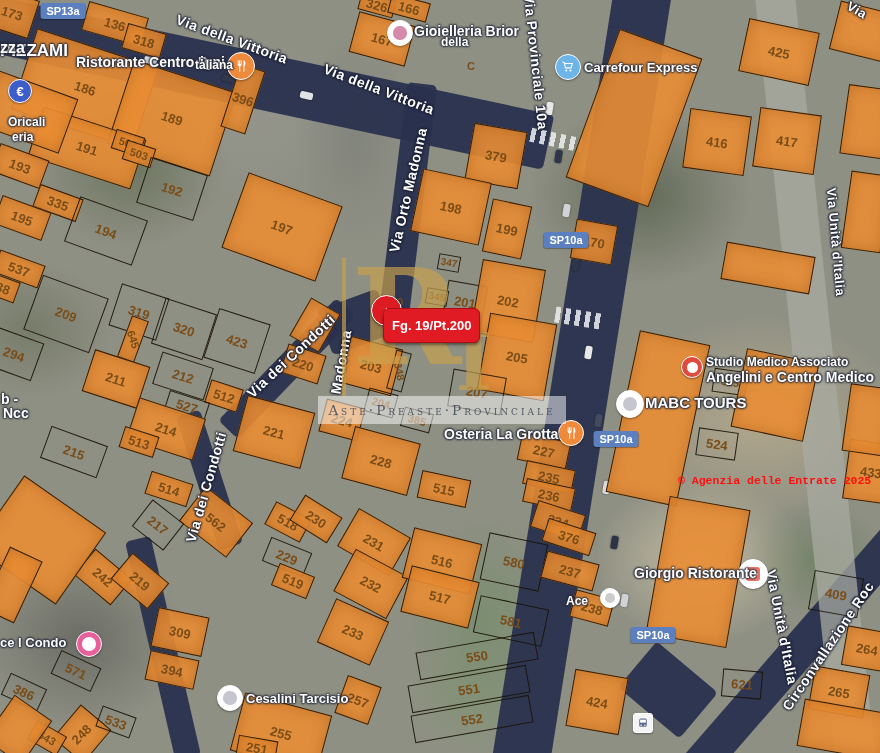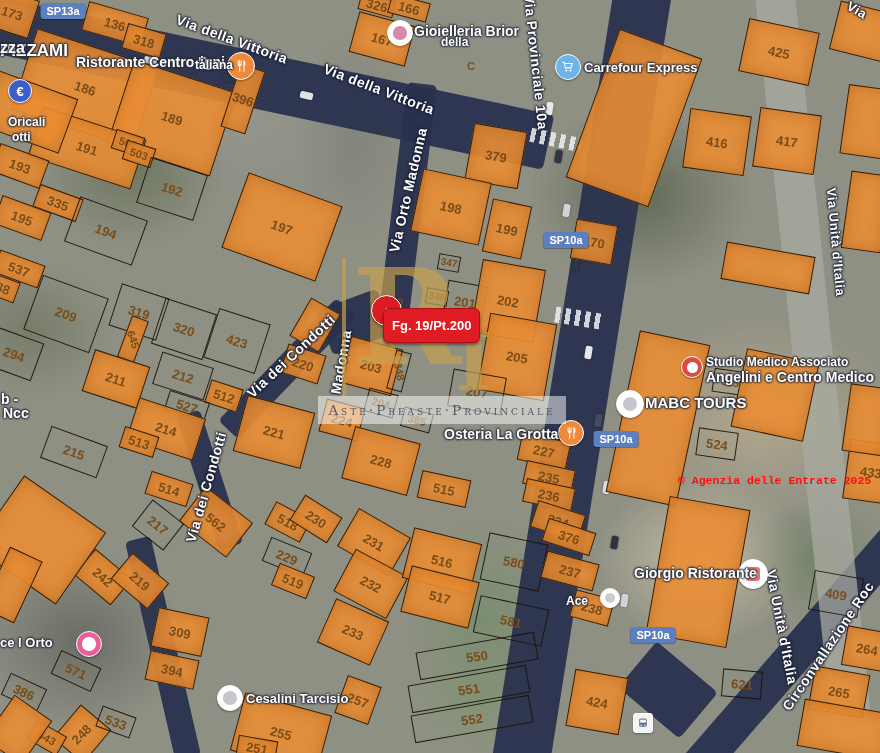--- a/index.html
+++ b/index.html
@@ -487,24 +487,24 @@
     </div>
     <div class="poilabel" style="left: 0px; top: 51px; font-size: 17px;">PIZZAMI</div>
     <div class="poilabel" style="left: 0px; top: 48px; font-size: 16px;">zza</div>
     <div class="poilabel" style="left: 76px; top: 62px; font-size: 14px;">Ristorante Centro B</div>
     <div class="poilabel" style="left: 200px; top: 62px; font-size: 14px;">igni</div>
     <div class="poilabel" style="left: 195px; top: 65px; font-size: 12px;">taliana</div>
     <div class="poilabel" style="left: 414px; top: 31px; font-size: 14px;">Gioielleria Brior</div>
     <div class="poilabel" style="left: 441px; top: 42px; font-size: 12px;">della</div>
     <div class="poilabel" style="left: 584px; top: 67px; font-size: 13px;">Carrefour Express</div>
     <div class="poilabel" style="left: 8px; top: 122px; font-size: 12px;">Oricali</div>
-    <div class="poilabel" style="left: 12px; top: 137px; font-size: 12px;">otti</div>
+    <div class="poilabel" style="left: 12px; top: 137px; font-size: 12px;">eria</div>
     <div class="poilabel" style="left: 1px; top: 399px; font-size: 14px;">b -</div>
     <div class="poilabel" style="left: 3px; top: 413px; font-size: 14px;">Ncc</div>
     <div class="poilabel" style="left: 444px; top: 434px; font-size: 14px;">Osteria La Grotta</div>
     <div class="poilabel" style="left: 706px; top: 362px; font-size: 12px;">Studio Medico Associato</div>
     <div class="poilabel" style="left: 706px; top: 377px; font-size: 14px;">Angelini e Centro Medico</div>
     <div class="poilabel" style="left: 645px; top: 402px; font-size: 15px;">MABC TOURS</div>
     <div class="poilabel" style="left: 634px; top: 573px; font-size: 14px;">Giorgio Ristorante</div>
     <div class="poilabel" style="left: 246px; top: 698px; font-size: 13px;">Cesalini Tarcisio</div>
-    <div class="poilabel" style="left: 0px; top: 642px; font-size: 13px;">ce l Orto</div>
+    <div class="poilabel" style="left: 0px; top: 642px; font-size: 13px;">ce l Condo</div>
     <div class="poilabel" style="left: 566px; top: 601px; font-size: 12px;">Ace</div>
   </div>
 
 </body></html>

